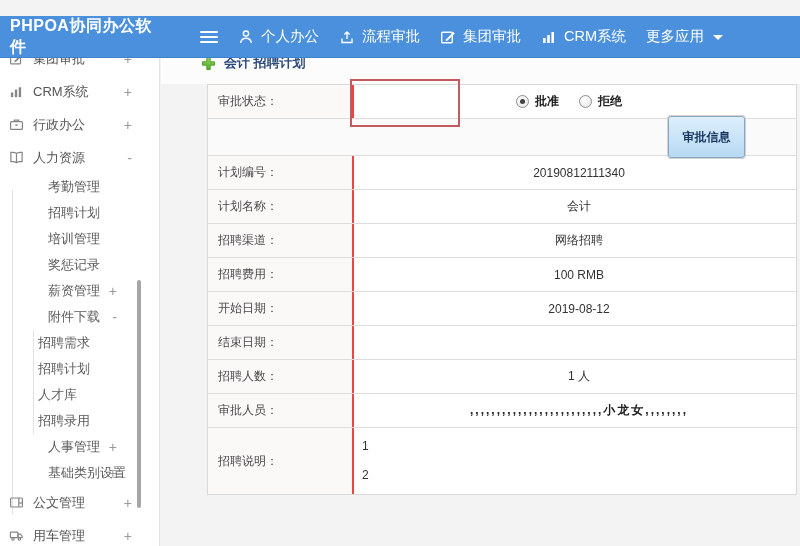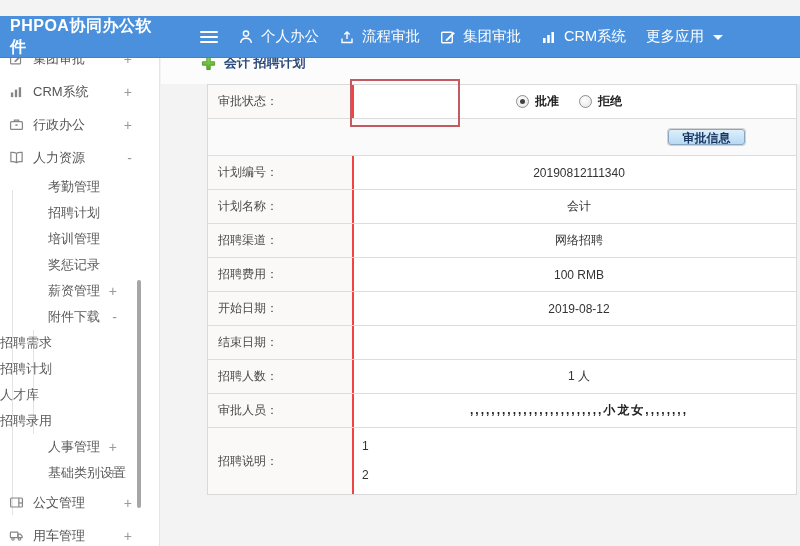--- a/index.html
+++ b/index.html
@@ -22,21 +22,21 @@
   
   .sidebar { position:absolute; left:0; top:42px; width:160px; height:504px;
     background:#fff; border-right:1px solid #e4e4e4; overflow:hidden; }
   .sb-top { position:relative; height:33px; display:flex; align-items:center; padding-left:8px;
     color:#555; font-size:13px; cursor:pointer; }
   .sb-ic { display:flex; width:16px; justify-content:center; margin-right:9px; }
   .sb-toggle { position:absolute; right:27px; color:#999; font-size:14px; cursor:pointer; }
   .sb-sub { position:relative; height:26px; display:flex; align-items:center; padding-left:28px;
     color:#5a5a5a; font-size:13px; cursor:pointer;margin-left:20px; }
   .sb-sub .sb-toggle { right:42px; }
-  .sb-sub2 { position:relative; height:26px; display:flex; align-items:center; 
+  .sb-sub2 { position:relative; height:26px; display:flex; align-items:center; padding-left:38px;
     color:#5a5a5a; font-size:13px; cursor:pointer; }
   .treeline1 { position:absolute; left:12px; top:148px; width:1px; height:325px; background:#e3e3e3; }
   .treeline2 { position:absolute; left:33px; top:288px; width:1px; height:104px; background:#e3e3e3; }
   .sb-scroll { position:absolute; left:137px; top:238px; width:4px; height:228px;
     background:#a6a6a6; border-radius:2px; cursor:pointer; }
 
   
   .title-strip { position:absolute; left:161px; top:42px; width:639px; height:42px; background:#fcfcfc; }
   .page-title { position:absolute; left:40px; top:12px; display:flex; align-items:center;
     font-size:13px; font-weight:bold; color:#2c4a7c; }
@@ -58,21 +58,21 @@
   .tlink { color:#2a6bc8; font-weight:bold; text-decoration:none; cursor:pointer; }
 
   .radio-group { display:flex; align-items:center; }
   .radio { width:13px; height:13px; border:1px solid #8e8e8e; border-radius:50%;
     background:radial-gradient(circle at 40% 35%, #ffffff, #e3e3e3); margin-right:6px;
     position:relative; cursor:pointer; flex-shrink:0; }
   .radio.checked::after { content:""; position:absolute; left:3px; top:3px; width:5px; height:5px;
     border-radius:50%; background:#414141; }
   .radio-label { font-size:12px; font-weight:bold; color:#222; margin-right:20px; cursor:pointer; }
 
-  .approve-btn { width:77px; height:16px; border:1px solid #8ba6c1; border-radius:3px;
+  .approve-btn { width:77px; height:42px; border:1px solid #8ba6c1; border-radius:3px;
     background:linear-gradient(#ddeffc,#b7d9f3); color:#17345f; font-size:12px; font-weight:bold;
     font-family:"Liberation Sans","DejaVu Sans",sans-serif; cursor:pointer;
     box-shadow:0 0 0 1px #d2d2d2; }
 
   .annotation-box { position:absolute; left:350px; top:79px; width:110px; height:48px;
     border:2px solid #c25a5f; z-index:6; }
 </style>
 </head>
 <body>
 

